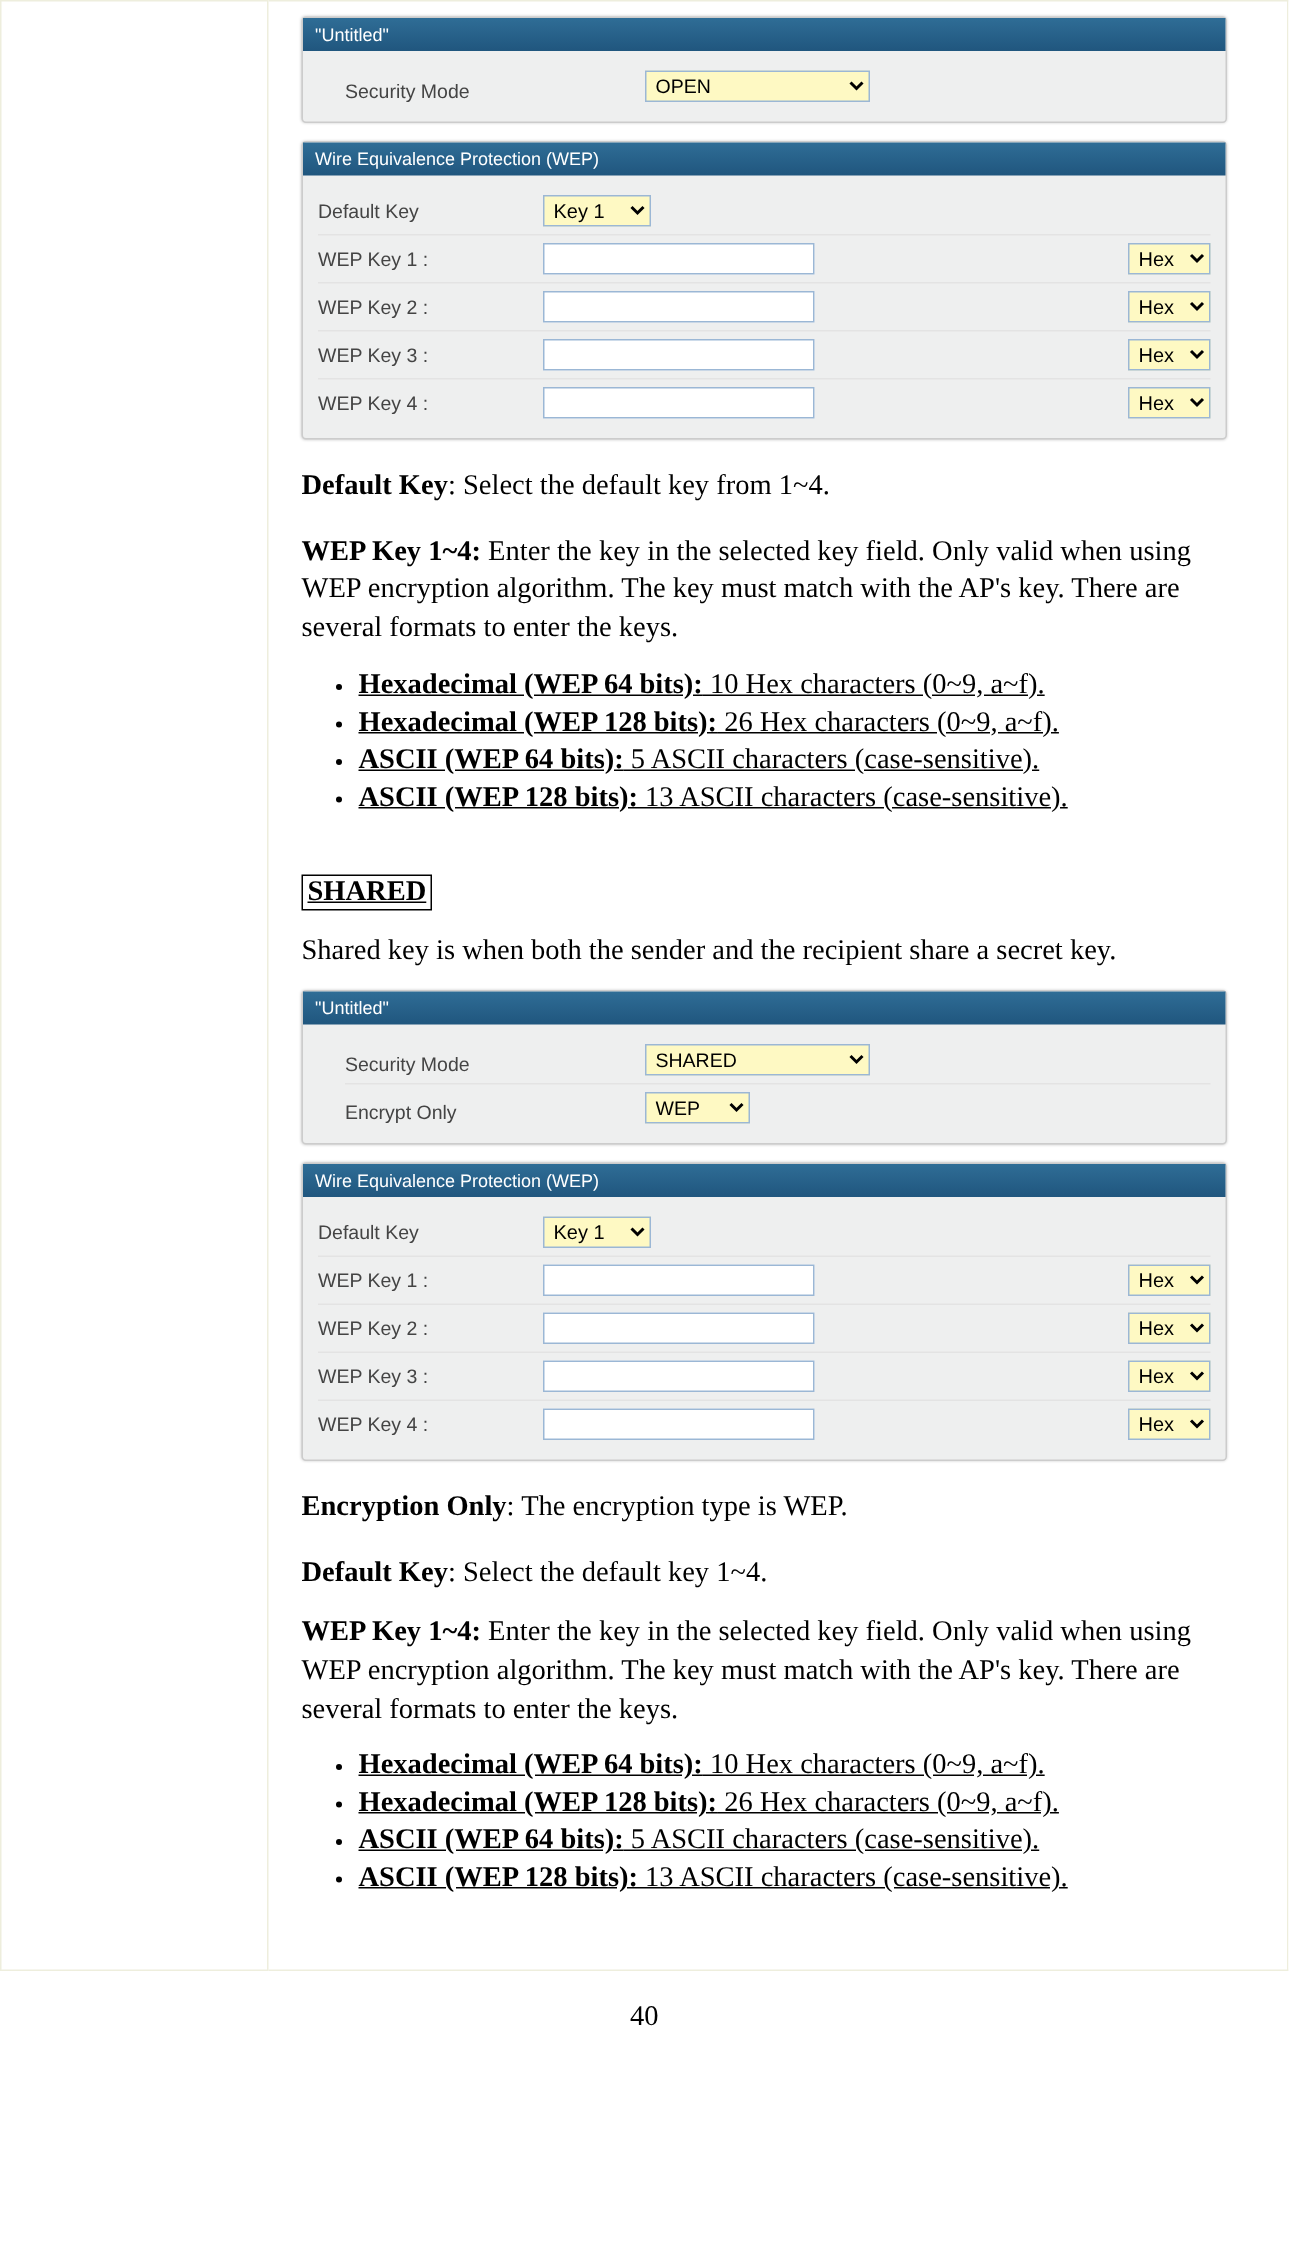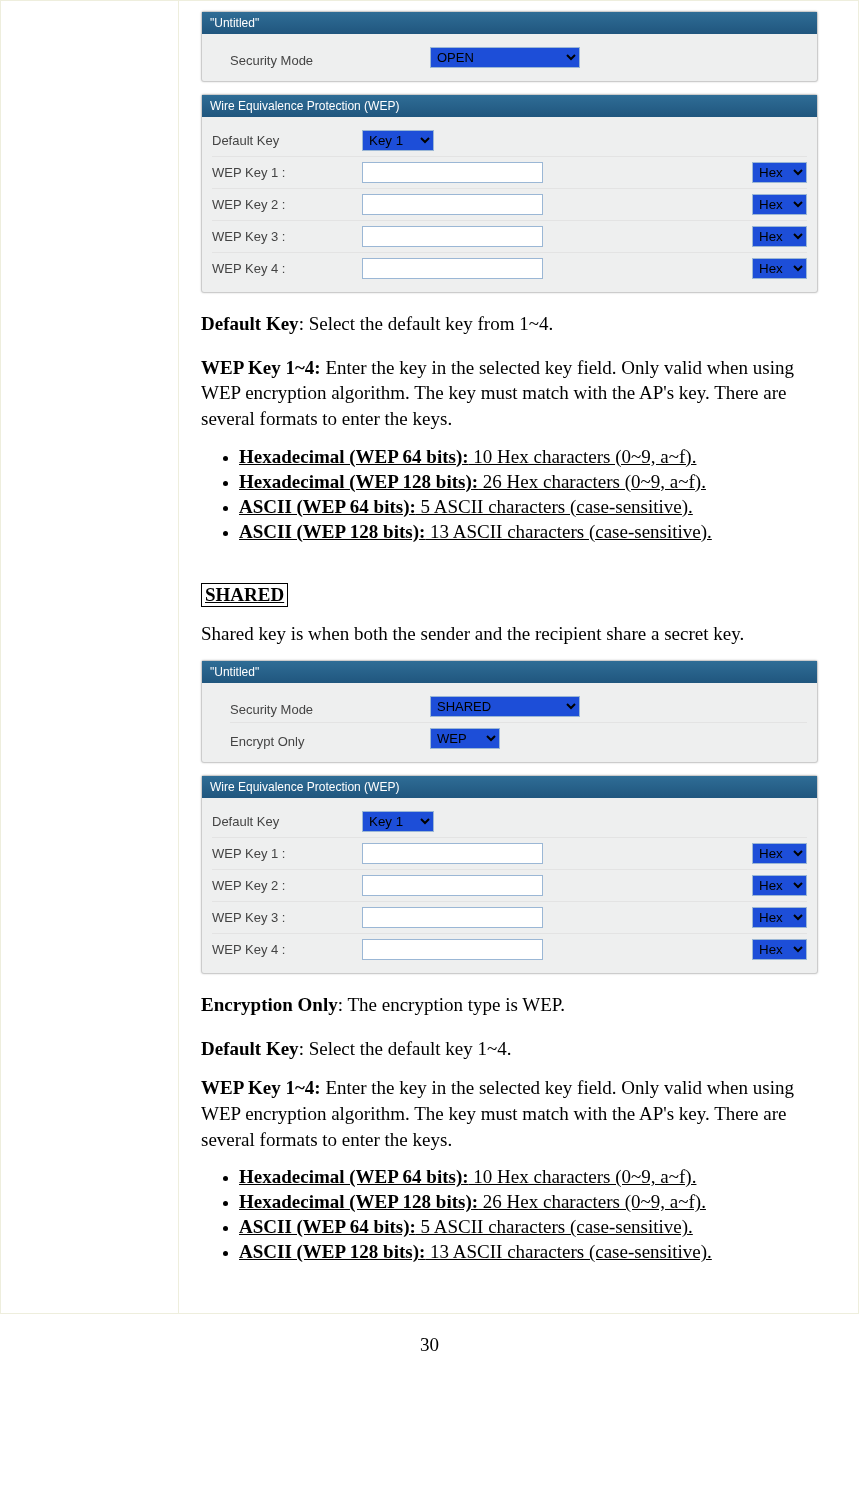--- a/index.html
+++ b/index.html
@@ -9,21 +9,21 @@
     .outer-table td.right-cell { vertical-align: top; padding: 0 0 0 0; }
     .content-area { padding: 10px 40px 30px 22px; }
     .ui-image-panel { background: #fff; width: 100%; display: block; }
     .panel { border: 1px solid #ccc; background: #eeefef; font-family: Arial, sans-serif; font-size: 13px; color: #333; margin-bottom: 12px; border-radius: 3px; box-shadow: 0 0 2px rgba(0,0,0,0.2); }
     .panel-header { background: #2a6288; background: linear-gradient(#2f6d96,#20567e); color: #fff; padding: 4px 8px; font-size: 12px; }
     .panel-body { padding: 8px 10px; }
     .form-row { display: flex; align-items: flex-end; padding: 5px 0; border-bottom: 1px solid #e3e3e3; margin-left: 18px; }
     .form-row:last-child { border-bottom: none; }
     .form-label { flex: 0 0 150px; color: #444; font-size: 13px; }
     .form-row input[type="text"], .form-row select { font-family: Arial, sans-serif; font-size: 13px; }
-    select.std { background: #1d4ed8; border: 1px solid #9bb7d5; padding: 1px 2px; }
+    select.std { background: #fef9c3; border: 1px solid #9bb7d5; padding: 1px 2px; }
     select.dd-arrow { appearance: menulist; }
     input.txt { border: 1px solid #9bb7d5; width: 175px; padding: 2px; background: #fff; }
     .spacer-right { margin-left: auto; }
     .hexsel { width: 55px; }
     .keysel { width: 72px; }
     .wepsel { width: 70px; }
     .secsel { width: 150px; }
     .para { margin: 18px 0 18px 0; line-height: 1.35; }
     .para-tight { margin: 14px 0; line-height: 1.35; }
     ul.disc { list-style-type: disc; margin: 6px 0 20px 38px; padding: 0; text-decoration: underline; }
@@ -190,14 +190,14 @@
             <li><b>Hexadecimal (WEP 128 bits):</b><span> 26 Hex characters (0~9, a~f).</span></li>
             <li><b>ASCII (WEP 64 bits):</b><span> 5 ASCII characters (case-sensitive).</span></li>
             <li><b>ASCII (WEP 128 bits):</b><span> 13 ASCII characters (case-sensitive).</span></li>
           </ul>
 
         </div>
       </td>
     </tr>
   </tbody>
     </table>
-  <div class="footer">30</div>
+  <div class="footer">40</div>
 </div>
 
 </body></html>

